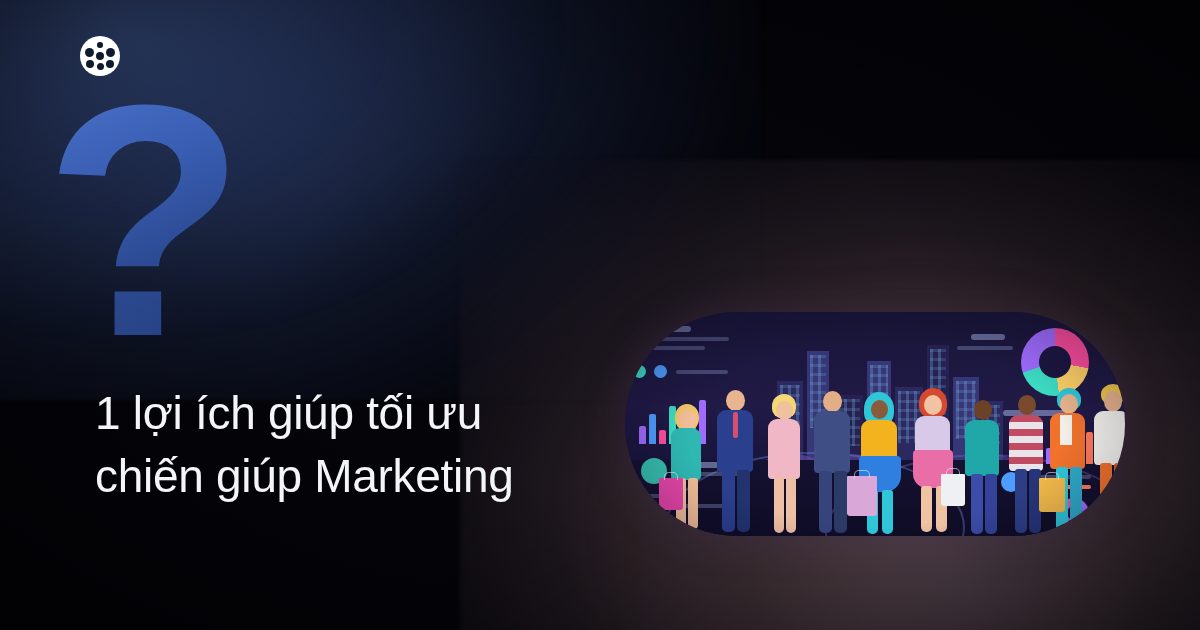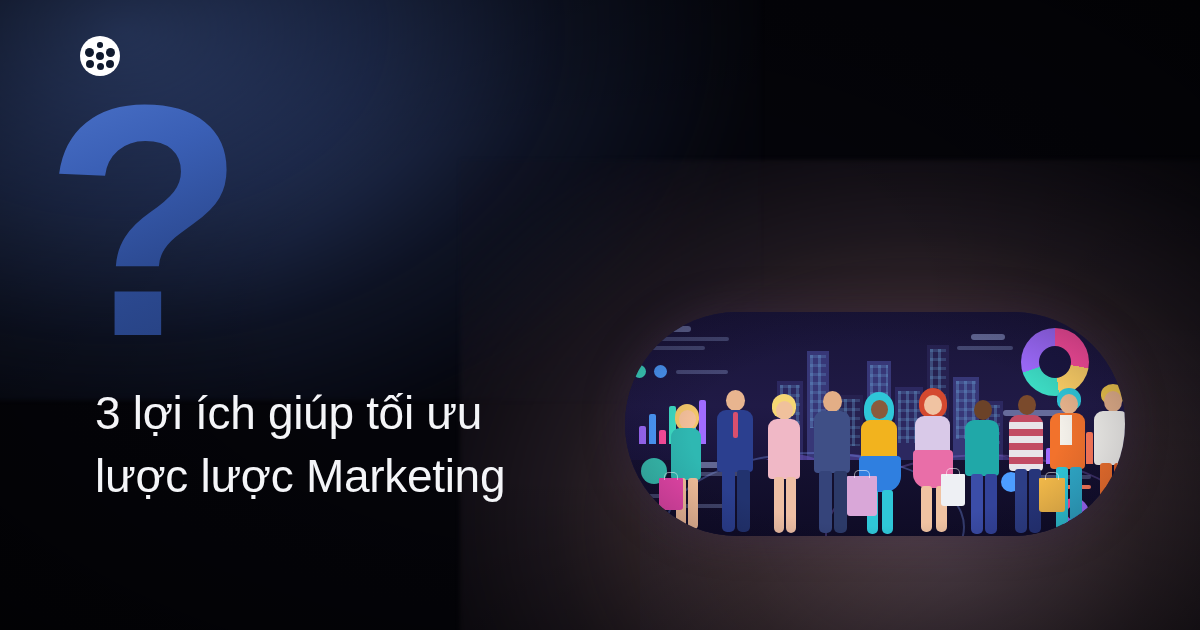--- a/index.html
+++ b/index.html
@@ -230,22 +230,22 @@
         <i class="d-se"></i>
         <i class="d-sw"></i>
     </span>
   </div>
 
   <div class="qmark">?</div>
 
 
 
   <div class="body-copy">
-    <span class="ln">3  lợi ích giúp tối ưu</span>
-    <span class="ln">lược lược Marketing</span>
+    <span class="ln">1  lợi ích giúp tối ưu</span>
+    <span class="ln">chiến giúp Marketing</span>
   </div>
 
   <div class="illus-wrap">
     <div class="illus">
 
       <div class="sky"></div>
 
       <div class="bldg" style="left:152px; width:26px; height:92px;"></div>
       <div class="bldg b2" style="left:182px; width:22px; height:122px;"></div>
       <div class="bldg b3" style="left:208px; width:30px; height:78px;"></div>

